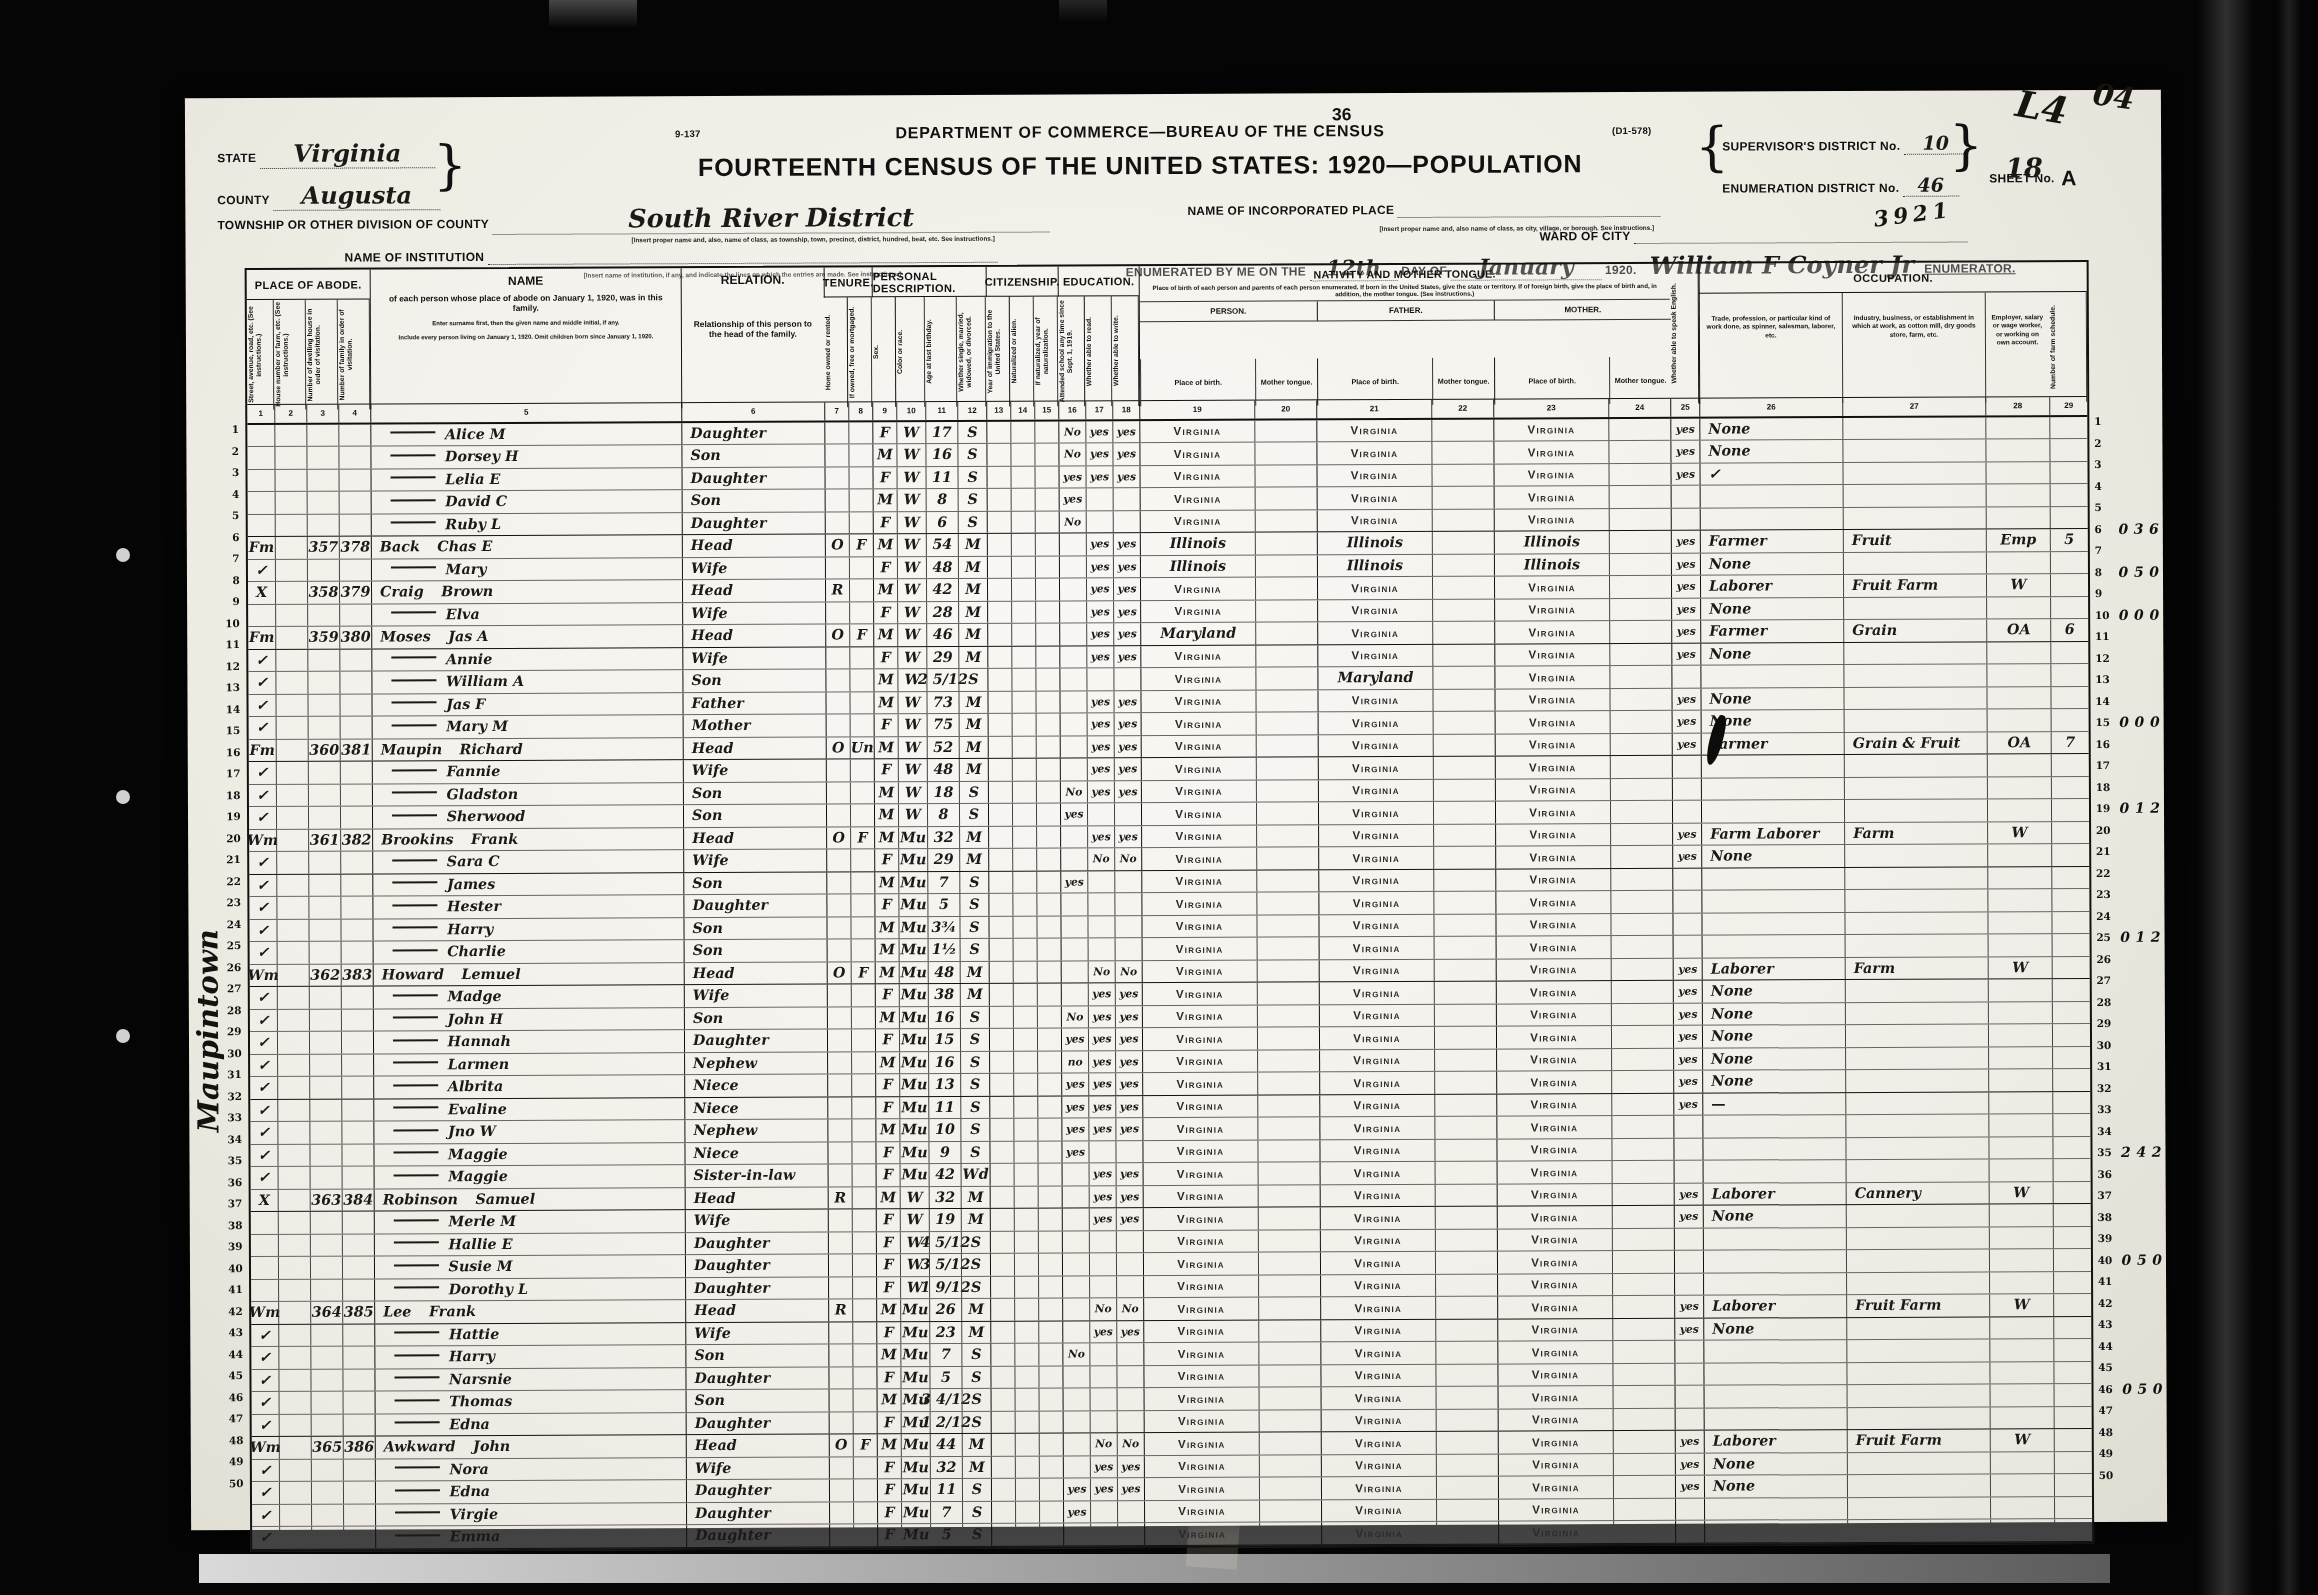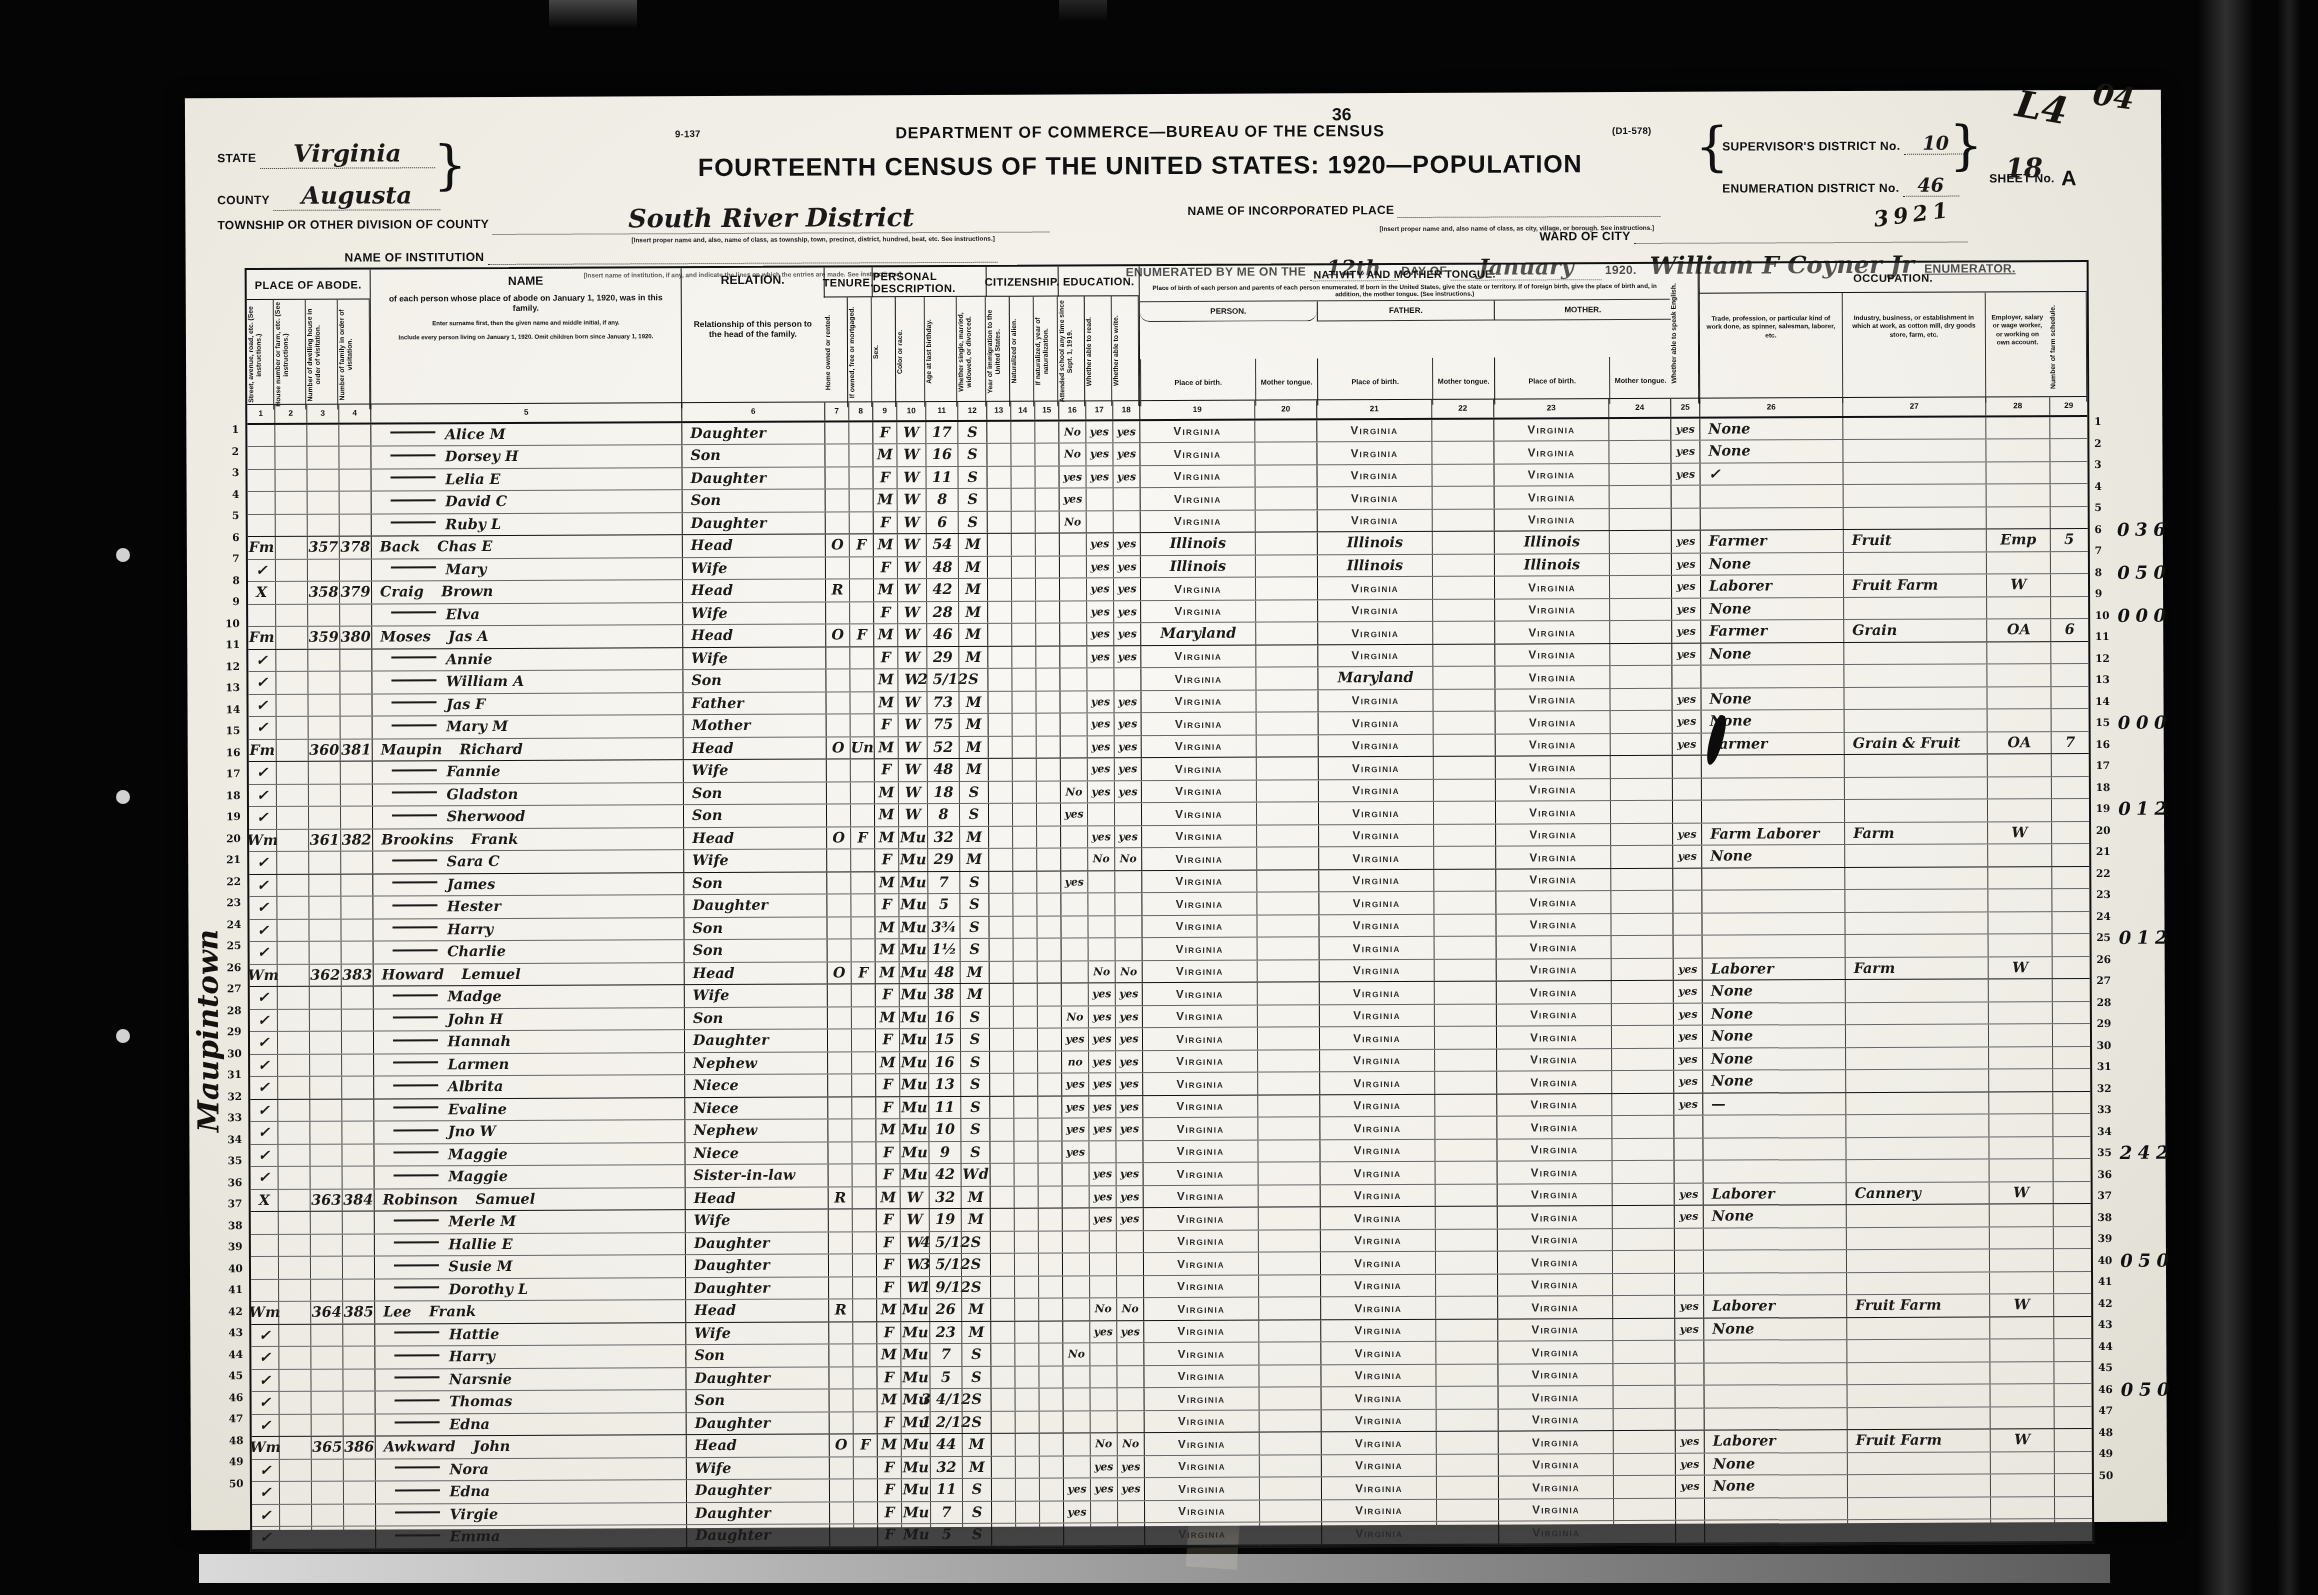--- a/index.html
+++ b/index.html
@@ -27,21 +27,21 @@
 
   
   .tblwrap{position:absolute;left:29px;top:170px;display:flex;align-items:flex-start;}
   :root{--cols:27px 32px 32px 32px 311px 143px 24px 24px 24px 29px 32px 29px 24px 24px 24px 27px 27px 27px 115px 62px 115px 62px 115px 62px 29px 143px 143px 64px 38px;}
   .rail{width:30px;padding-top:151px;}
   .rail .rn{height:21.5px;line-height:21.5px;text-align:right;padding-right:6.4px;
             font-family:"DejaVu Serif",serif;font-weight:bold;font-size:10.4px;color:#111;}
   .rail2{width:24px;padding-top:151px;}
   .rail2 .rn{text-align:left;padding-left:4.8px;padding-right:0;}
   .mrail{width:57px;padding-top:151px;}
-  .mrail .rn{text-align:right;padding-left:3.2px;letter-spacing:5.6px;font-size:18px;}
+  .mrail .rn{text-align:right;padding-left:3.2px;letter-spacing:5.6px;font-size:14px;}
   .tbl{border:2.4px solid #111;background:rgba(255,255,255,.25);}
   .thead,.tnums,.trow{display:grid;grid-template-columns:var(--cols);}
   .thead{height:134px;}
   .thead>div,.tnums>div{border-left:0.8px solid #333;}
   .thead>div.hl,.tnums>div.hl,.trow>div.hl{border-left:1.6px solid #111;}
   .thead>div:first-child,.tnums>div:first-child,.trow>div:first-child{border-left:none;}
   .gband{grid-row:1;border-bottom:1.6px solid #111;display:flex;align-items:center;justify-content:center;
          font-weight:bold;font-size:11px;letter-spacing:0.4px;height:29px;}
   .vc{grid-row:2;writing-mode:vertical-rl;transform:rotate(180deg);font-size:6.8px;font-weight:bold;
       text-align:center;padding:2.4px 0;line-height:1.15;height:105px;}
@@ -50,21 +50,21 @@
   .tallcell .t2{font-weight:bold;font-size:8.4px;margin-top:4.8px;line-height:1.25;}
   .tallcell .t3{font-weight:bold;font-size:6px;margin-top:6.4px;line-height:1.2;}
   .vtall{grid-row:1/3;writing-mode:vertical-rl;transform:rotate(180deg);font-size:6.8px;font-weight:bold;
          text-align:center;padding:3.2px 0;}
   .nativity{grid-row:1/3;display:flex;flex-direction:column;}
   .nativity .nt{font-weight:bold;font-size:10.7px;text-align:center;padding-top:3.2px;letter-spacing:0.3px;}
   .nativity .nn{font-weight:bold;font-size:6.2px;text-align:center;padding:2.4px 8px 1.6px;line-height:1.25;border-bottom:0.8px solid #333;}
   .natgrid{display:grid;grid-template-columns:115px 62px 115px 62px 115px 62px;flex:1;}
   .natgrid .pf{grid-column:span 2;border-left:1.6px solid #111;border-bottom:0.8px solid #333;
                display:flex;align-items:center;justify-content:center;font-weight:bold;font-size:8px;height:19px;}
-  .natgrid .pf:first-child{border-left:none;border-radius:10px;}
+  .natgrid .pf:first-child{border-left:none;}
   .natgrid .sub{display:flex;align-items:center;justify-content:center;font-weight:bold;font-size:7.2px;border-left:0.8px solid #333;}
   .natgrid .sub.hl2{border-left:1.6px solid #111;}
   .natgrid .sub:first-child{border-left:none;}
   .occd{grid-row:2;font-weight:bold;font-size:6.5px;text-align:center;padding:21px 4.8px 0;line-height:1.3;}
   .tnums{height:17.5px;border-top:1.6px solid #111;border-bottom:2.4px solid #111;}
   .tnums>div{display:flex;align-items:center;justify-content:center;font-weight:bold;font-size:8px;}
   .trow{height:21.5px;}
   .trow>div{border-left:0.8px solid #444;overflow:visible;white-space:nowrap;
             display:flex;align-items:center;justify-content:center;font-size:12.7px;}
   .trow{border-bottom:0.8px solid #666;}

